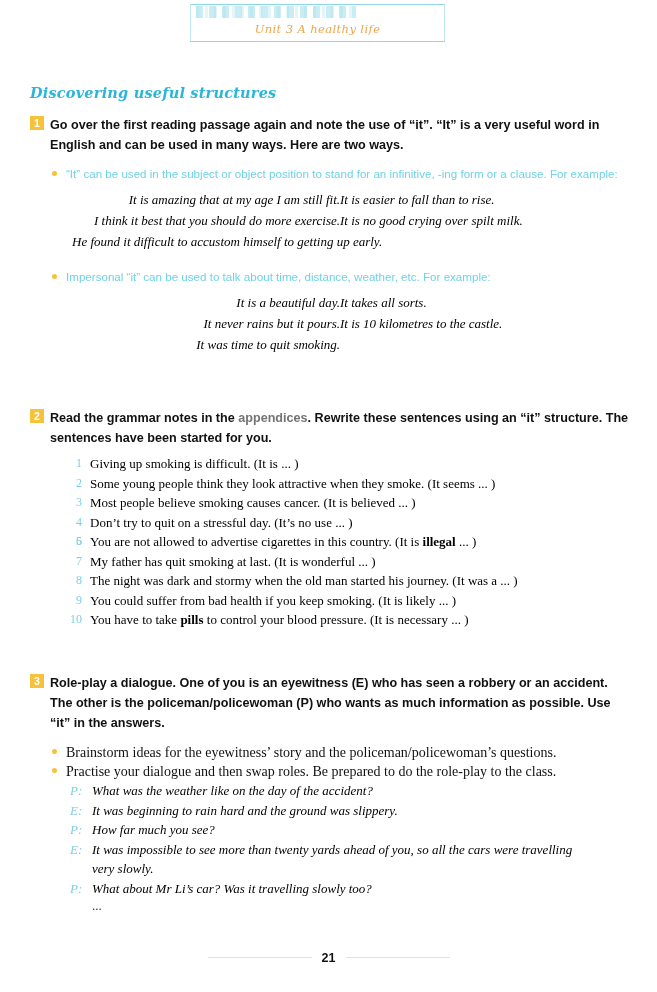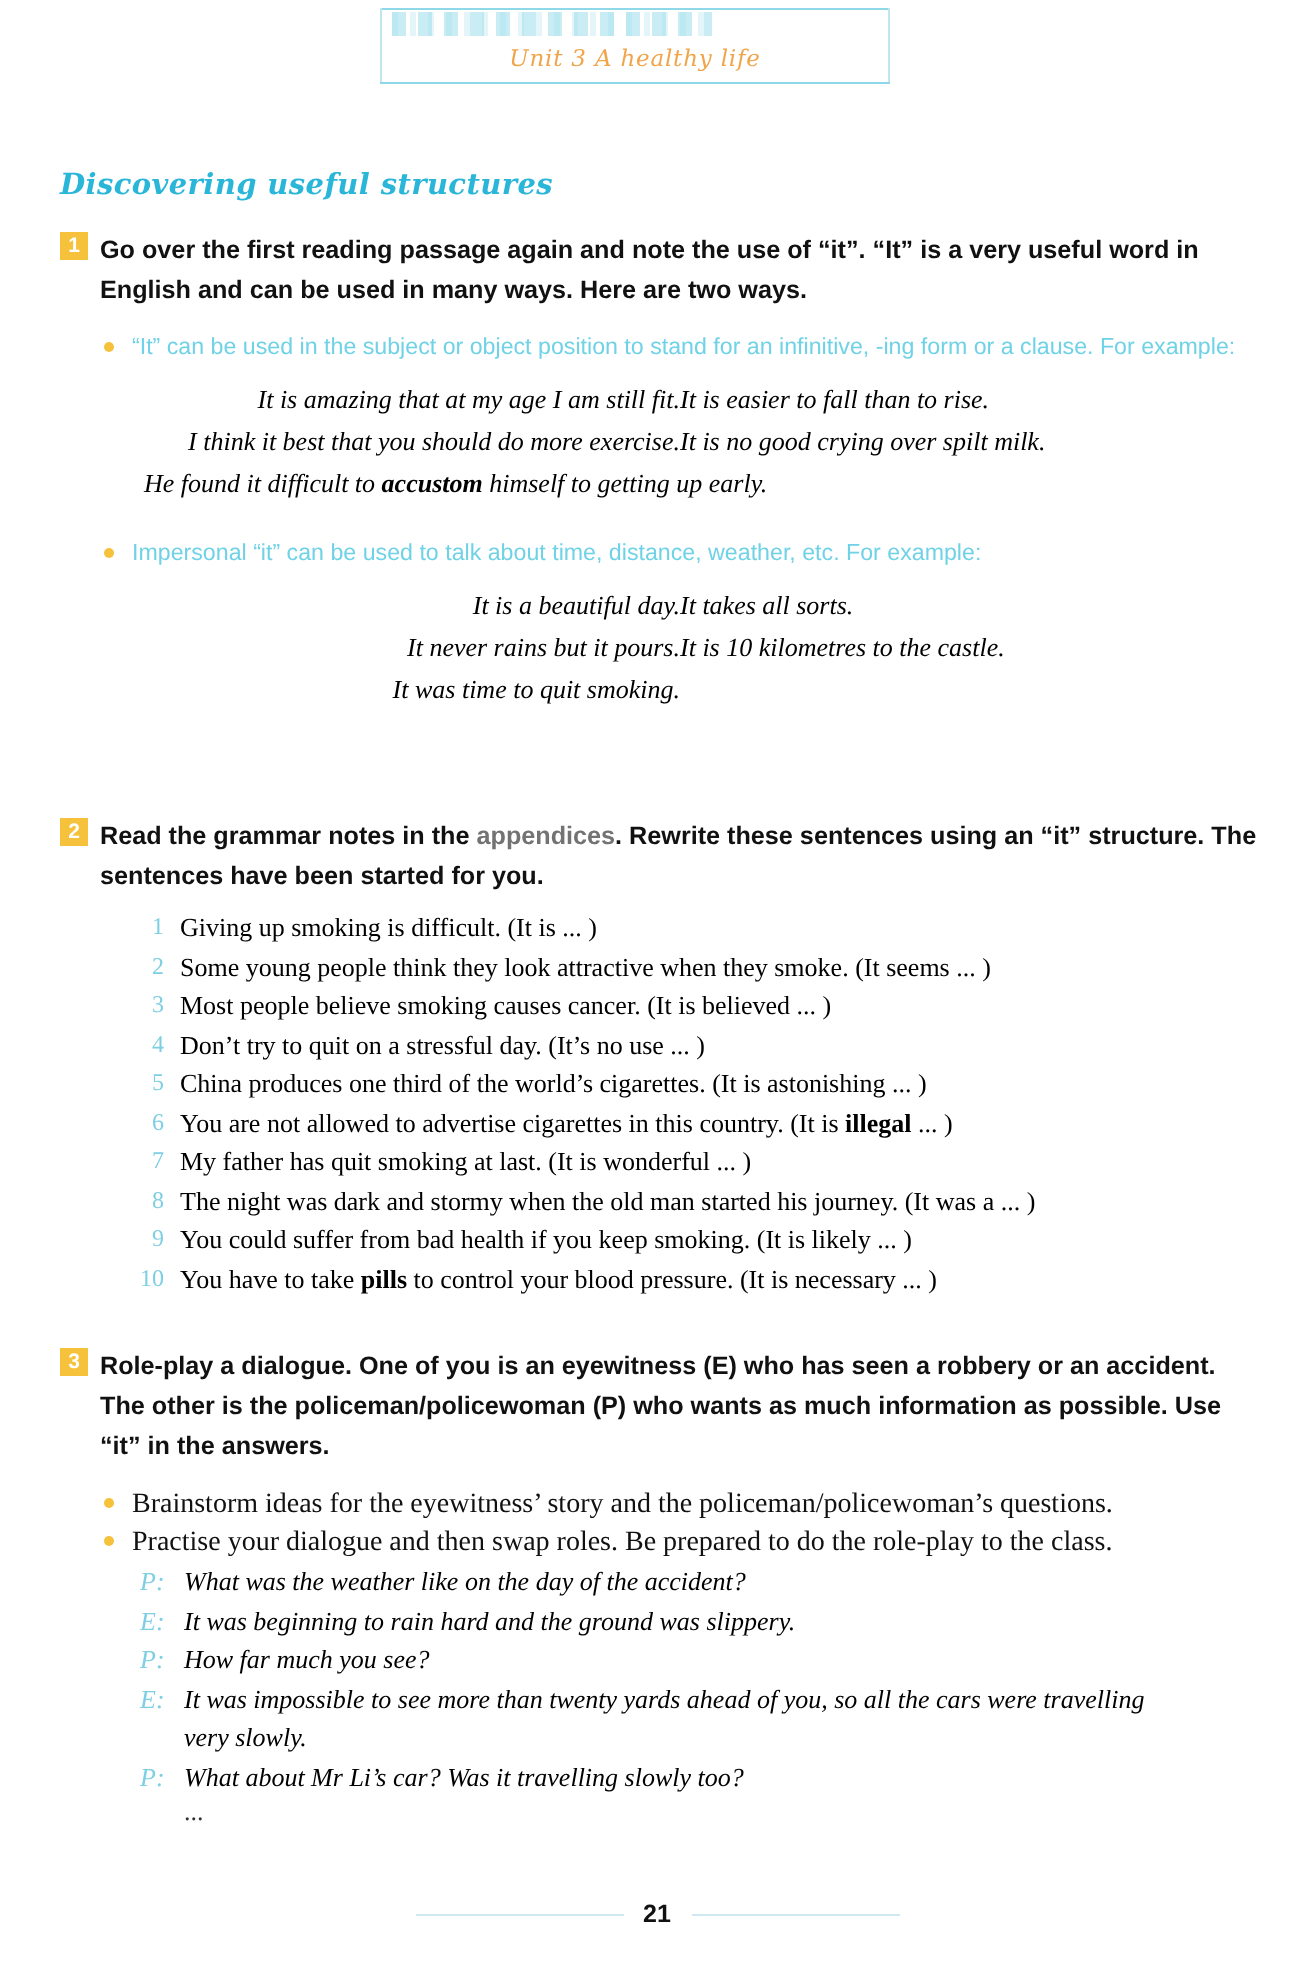--- a/index.html
+++ b/index.html
@@ -172,21 +172,21 @@
     font-style: italic;
     font-size: 13px;
     text-align: right;
   }
   .ex-grid .c2 {
     font-style: italic;
     font-size: 13px;
   }
   .ex-grid b {
     font-style: italic;
-    font-weight: bold;
+    font-weight: normal;
     margin-top: 13px;
   }
 
   
   .num-list {
     margin-left: 34px;
     margin-top: 6px;
   }
   .num-list .item {
     position: relative;
@@ -333,21 +333,21 @@
 
   <div class="ex" style="top:408px;">
     <div class="ex-num">2</div>
     <div class="ex-stem"><span>Read the grammar notes in the </span><span class="blue">appendices</span><span>. Rewrite these sentences using an “it” structure. The sentences have been started for you.</span></div>
 
     <div class="num-list">
       <div class="item"><span class="n">1</span><span>Giving up smoking is difficult. (It is ... )</span></div>
       <div class="item"><span class="n">2</span><span>Some young people think they look attractive when they smoke. (It seems ... )</span></div>
       <div class="item"><span class="n">3</span><span>Most people believe smoking causes cancer. (It is believed ... )</span></div>
       <div class="item"><span class="n">4</span><span>Don’t try to quit on a stressful day. (It’s no use ... )</span></div>
-      <div class="item"><span class="n">5</span><span>China produces one third of the world’s cigarettes. (It is astonishing ... )</span></div>
+      <div class="item"><span class="n">5</span></div>
       <div class="item"><span class="n">6</span><span>You are not allowed to advertise cigarettes in this country. (It is </span><b>illegal</b><span> ... )</span></div>
       <div class="item"><span class="n">7</span><span>My father has quit smoking at last. (It is wonderful ... )</span></div>
       <div class="item"><span class="n">8</span><span>The night was dark and stormy when the old man started his journey. (It was a ... )</span></div>
       <div class="item"><span class="n">9</span><span>You could suffer from bad health if you keep smoking. (It is likely ... )</span></div>
       <div class="item"><span class="n">10</span><span>You have to take </span><b>pills</b><span> to control your blood pressure. (It is necessary ... )</span></div>
     </div>
   </div>
 
   <div class="ex" style="top:673px;">
     <div class="ex-num">3</div>

